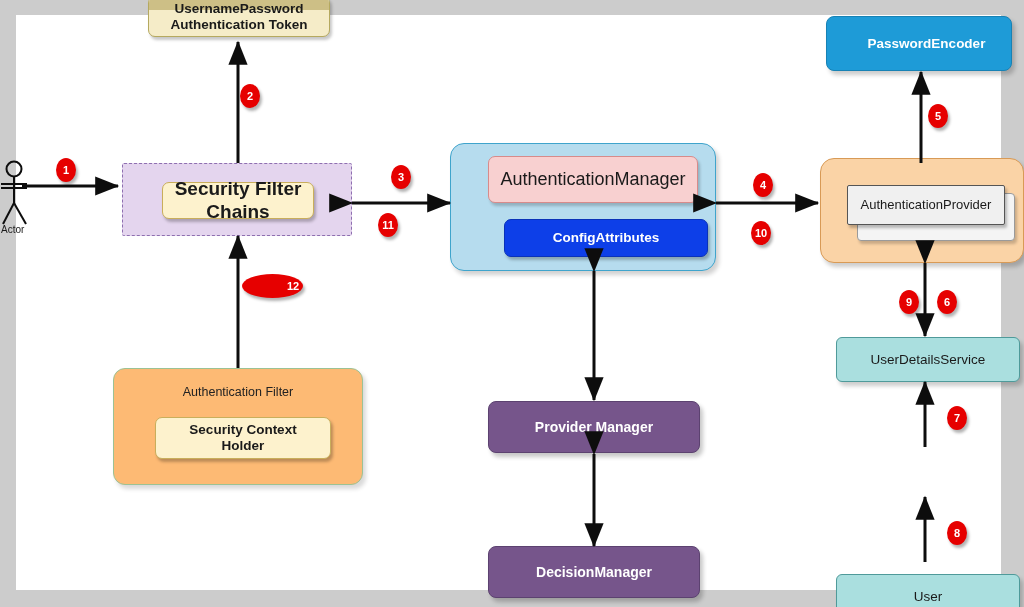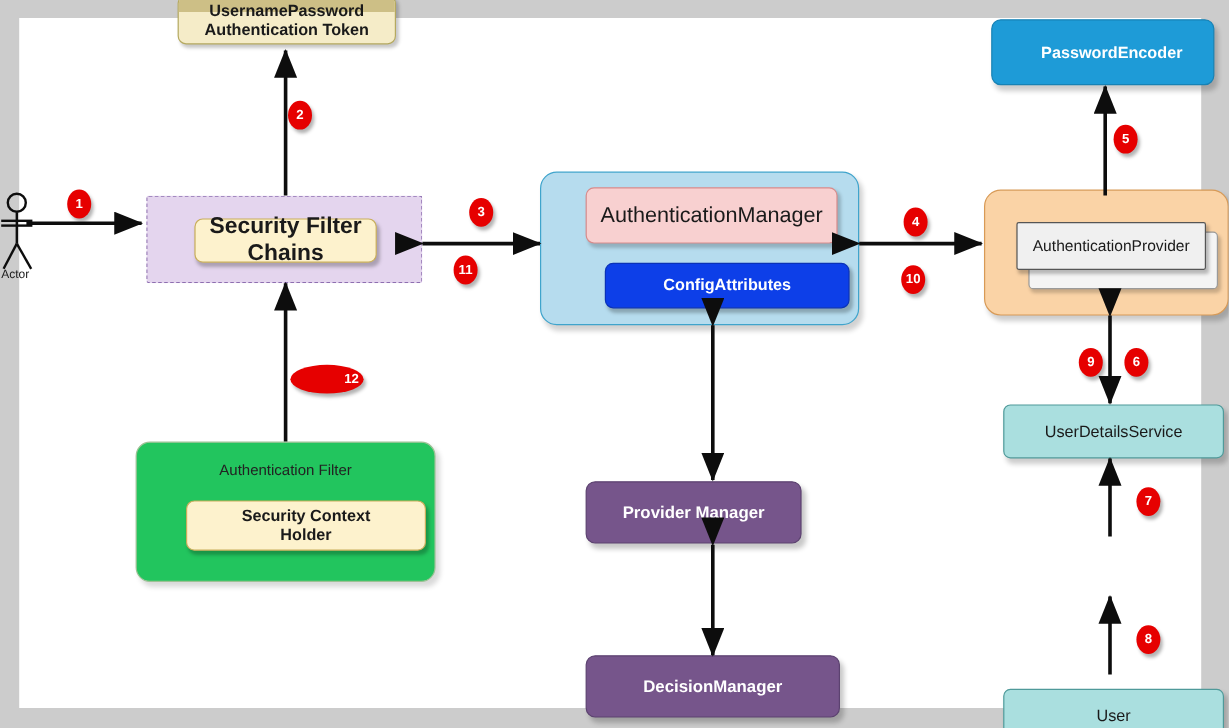--- a/index.html
+++ b/index.html
@@ -146,21 +146,21 @@
     background: #76558b;
     border: 1px solid #5c4270;
     border-radius: 8px;
     color: #ffffff;
     font-size: 14px;
     font-weight: bold;
     box-shadow: 3px 4px 4px rgba(0,0,0,0.22);
   }
 
   .n-authfilter-wrap {
-    background: #22c55e;
+    background: #fdba74;
     border: 1px solid #9cc294;
     border-radius: 12px;
     display: block;
     box-shadow: 3px 4px 4px rgba(0,0,0,0.15);
   }
   .n-authfilter-title {
     position: absolute;
     left: 0; right: 0;
     top: 16px;
     text-align: center;
@@ -296,31 +296,31 @@
 
     <div class="node n-teal" style="left:836px; top:337px; width:184px; height:45px;">
       <span>UserDetailsService</span>
     </div>
 
 
     <div class="node n-teal" style="left:836px; top:574px; width:184px; height:45px;">
       <span>User</span>
     </div>
 
-    <div class="node n-purple" style="left:488px; top:401px; width:180px; height:52px;">
+    <div class="node n-purple" style="left:488px; top:401px; width:212px; height:52px;">
       <span>Provider Manager</span>
     </div>
 
     <div class="node n-purple" style="left:488px; top:546px; width:212px; height:52px;">
       <span>DecisionManager</span>
     </div>
 
     <div class="node n-authfilter-wrap" style="left:113px; top:368px; width:250px; height:117px;">
       <div class="n-authfilter-title">Authentication Filter</div>
-      <div class="node n-sch" style="left:41px; top:48px; width:200px; height:42px;">
+      <div class="node n-sch" style="left:41px; top:48px; width:176px; height:42px;">
         <span>Security Context
 Holder</span>
       </div>
     </div>
 
     <div class="marker" id="m1" style="left: 56px; top: 158px;">
         <span>1</span>
       </div>
     <div class="marker" id="m2" style="left: 240px; top: 84px;">
         <span>2</span>
@@ -345,18 +345,18 @@
       </div>
     <div class="marker" id="m9" style="left: 899px; top: 290px;">
         <span>9</span>
       </div>
     <div class="marker" id="m10" style="left: 751px; top: 221px;">
         <span>10</span>
       </div>
     <div class="marker" id="m11" style="left: 378px; top: 213px;">
         <span>11</span>
       </div>
-    <div class="marker" id="m12" style="left: 242px; top: 304px; padding-left: 41px;">
+    <div class="marker" id="m12" style="left: 242px; top: 274px; padding-left: 41px;">
         <span>12</span>
       </div>
 
   </div>
 </div>
 
 </body></html>

